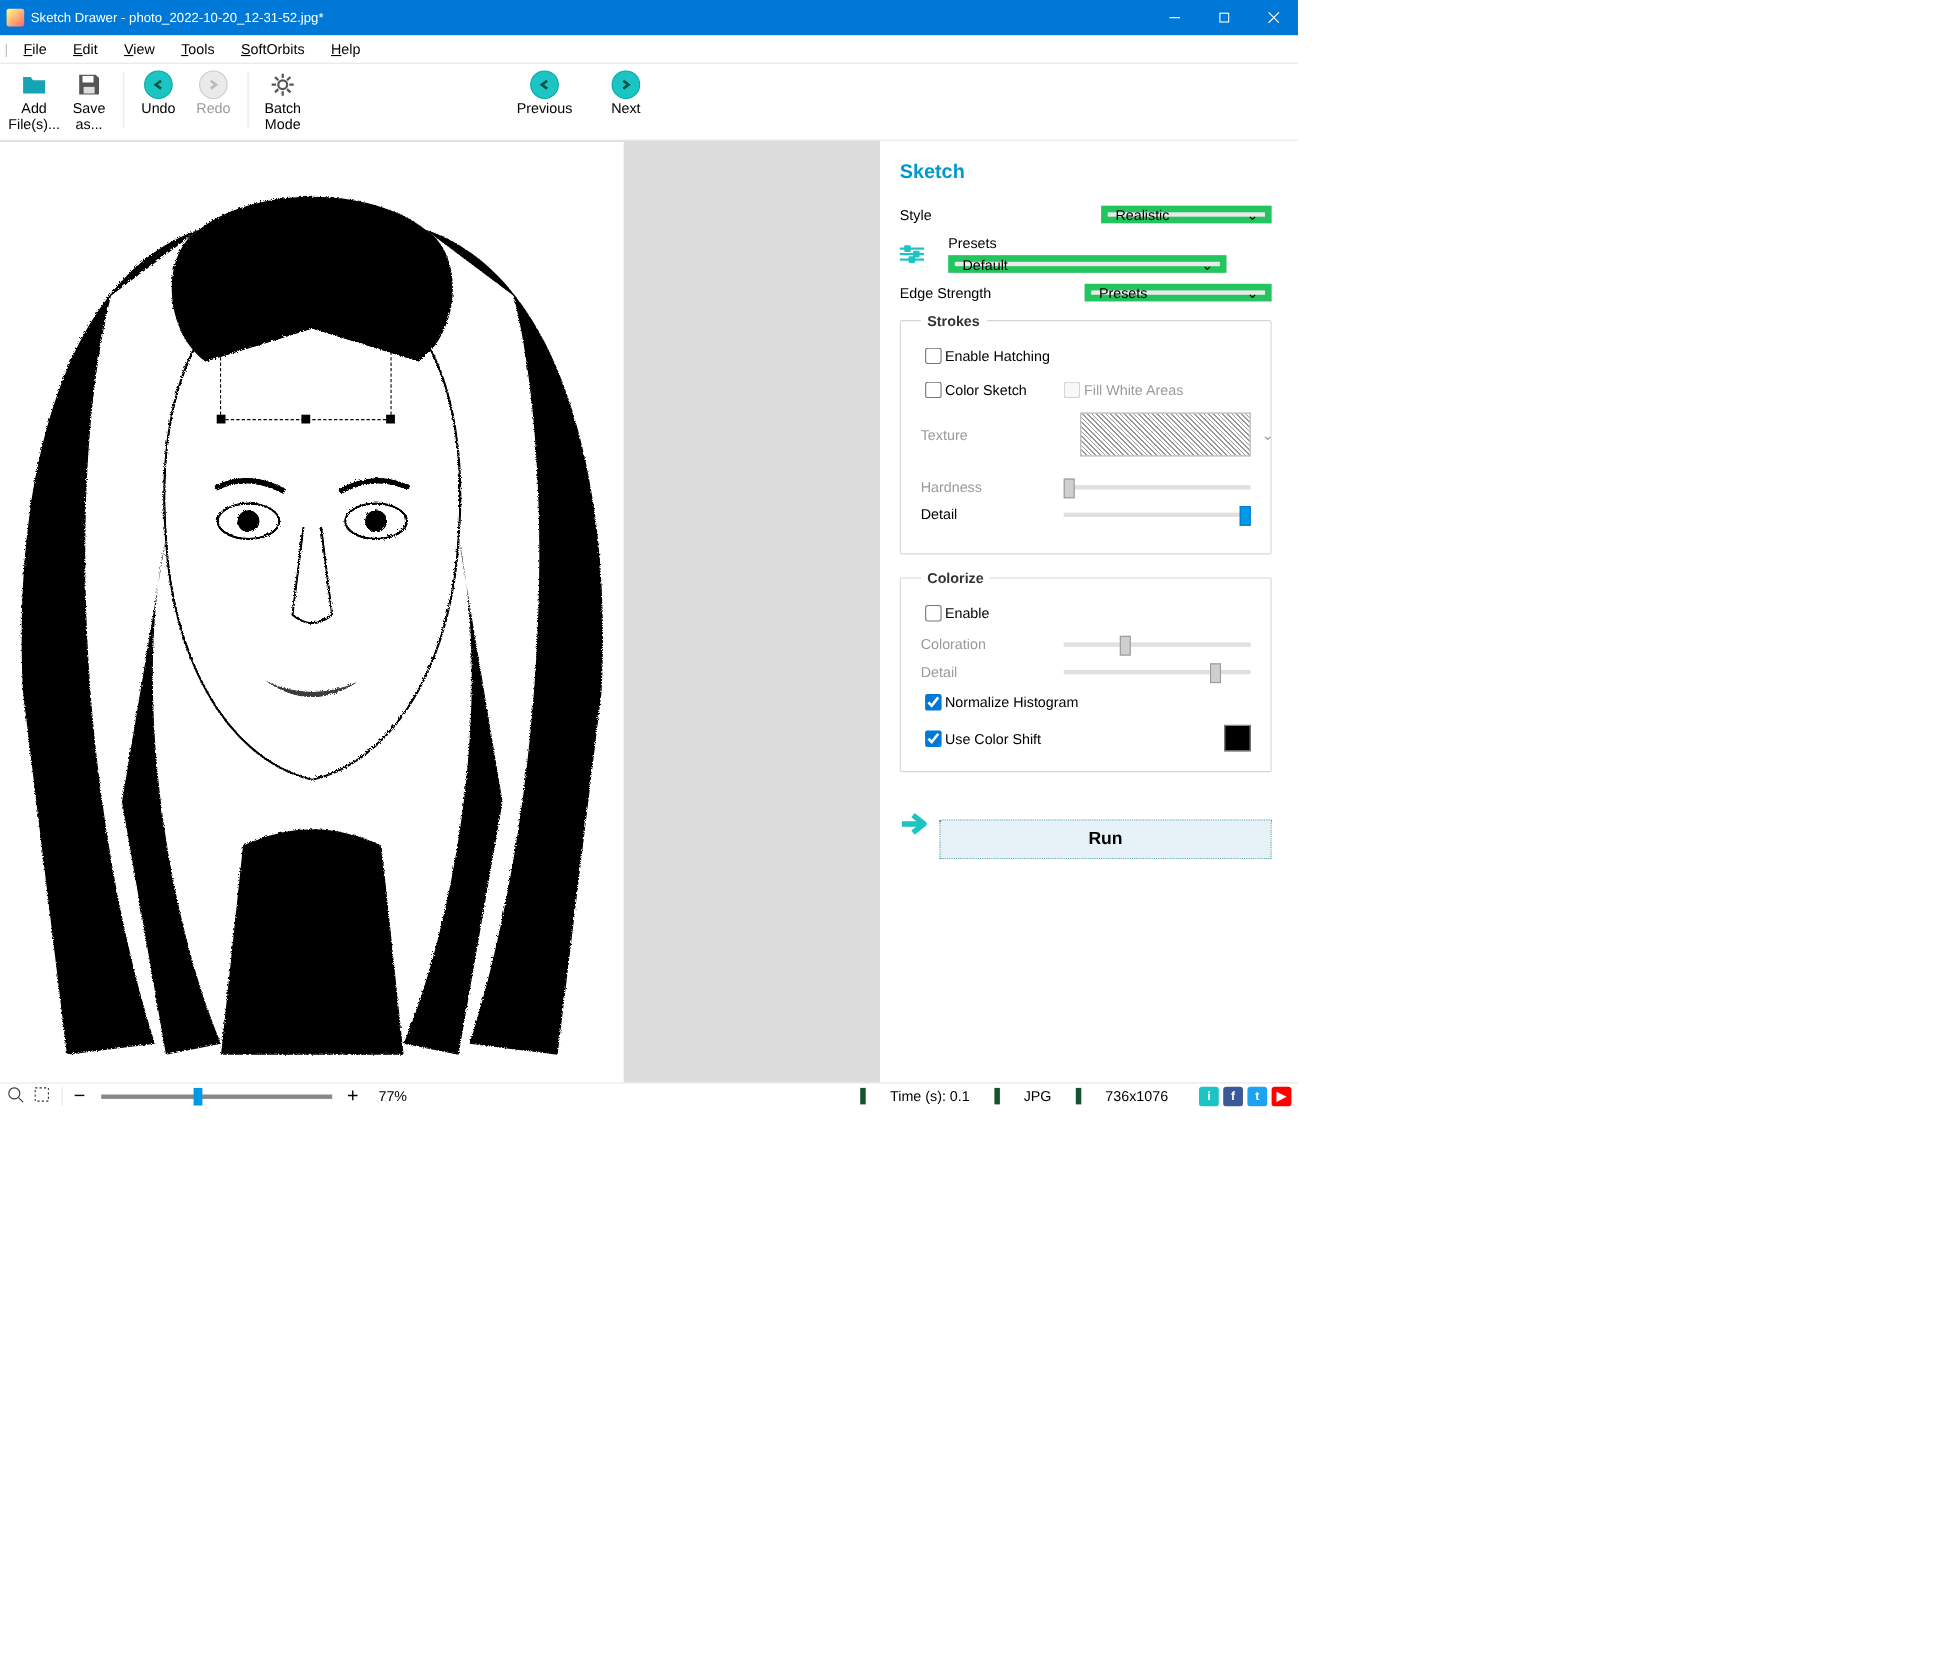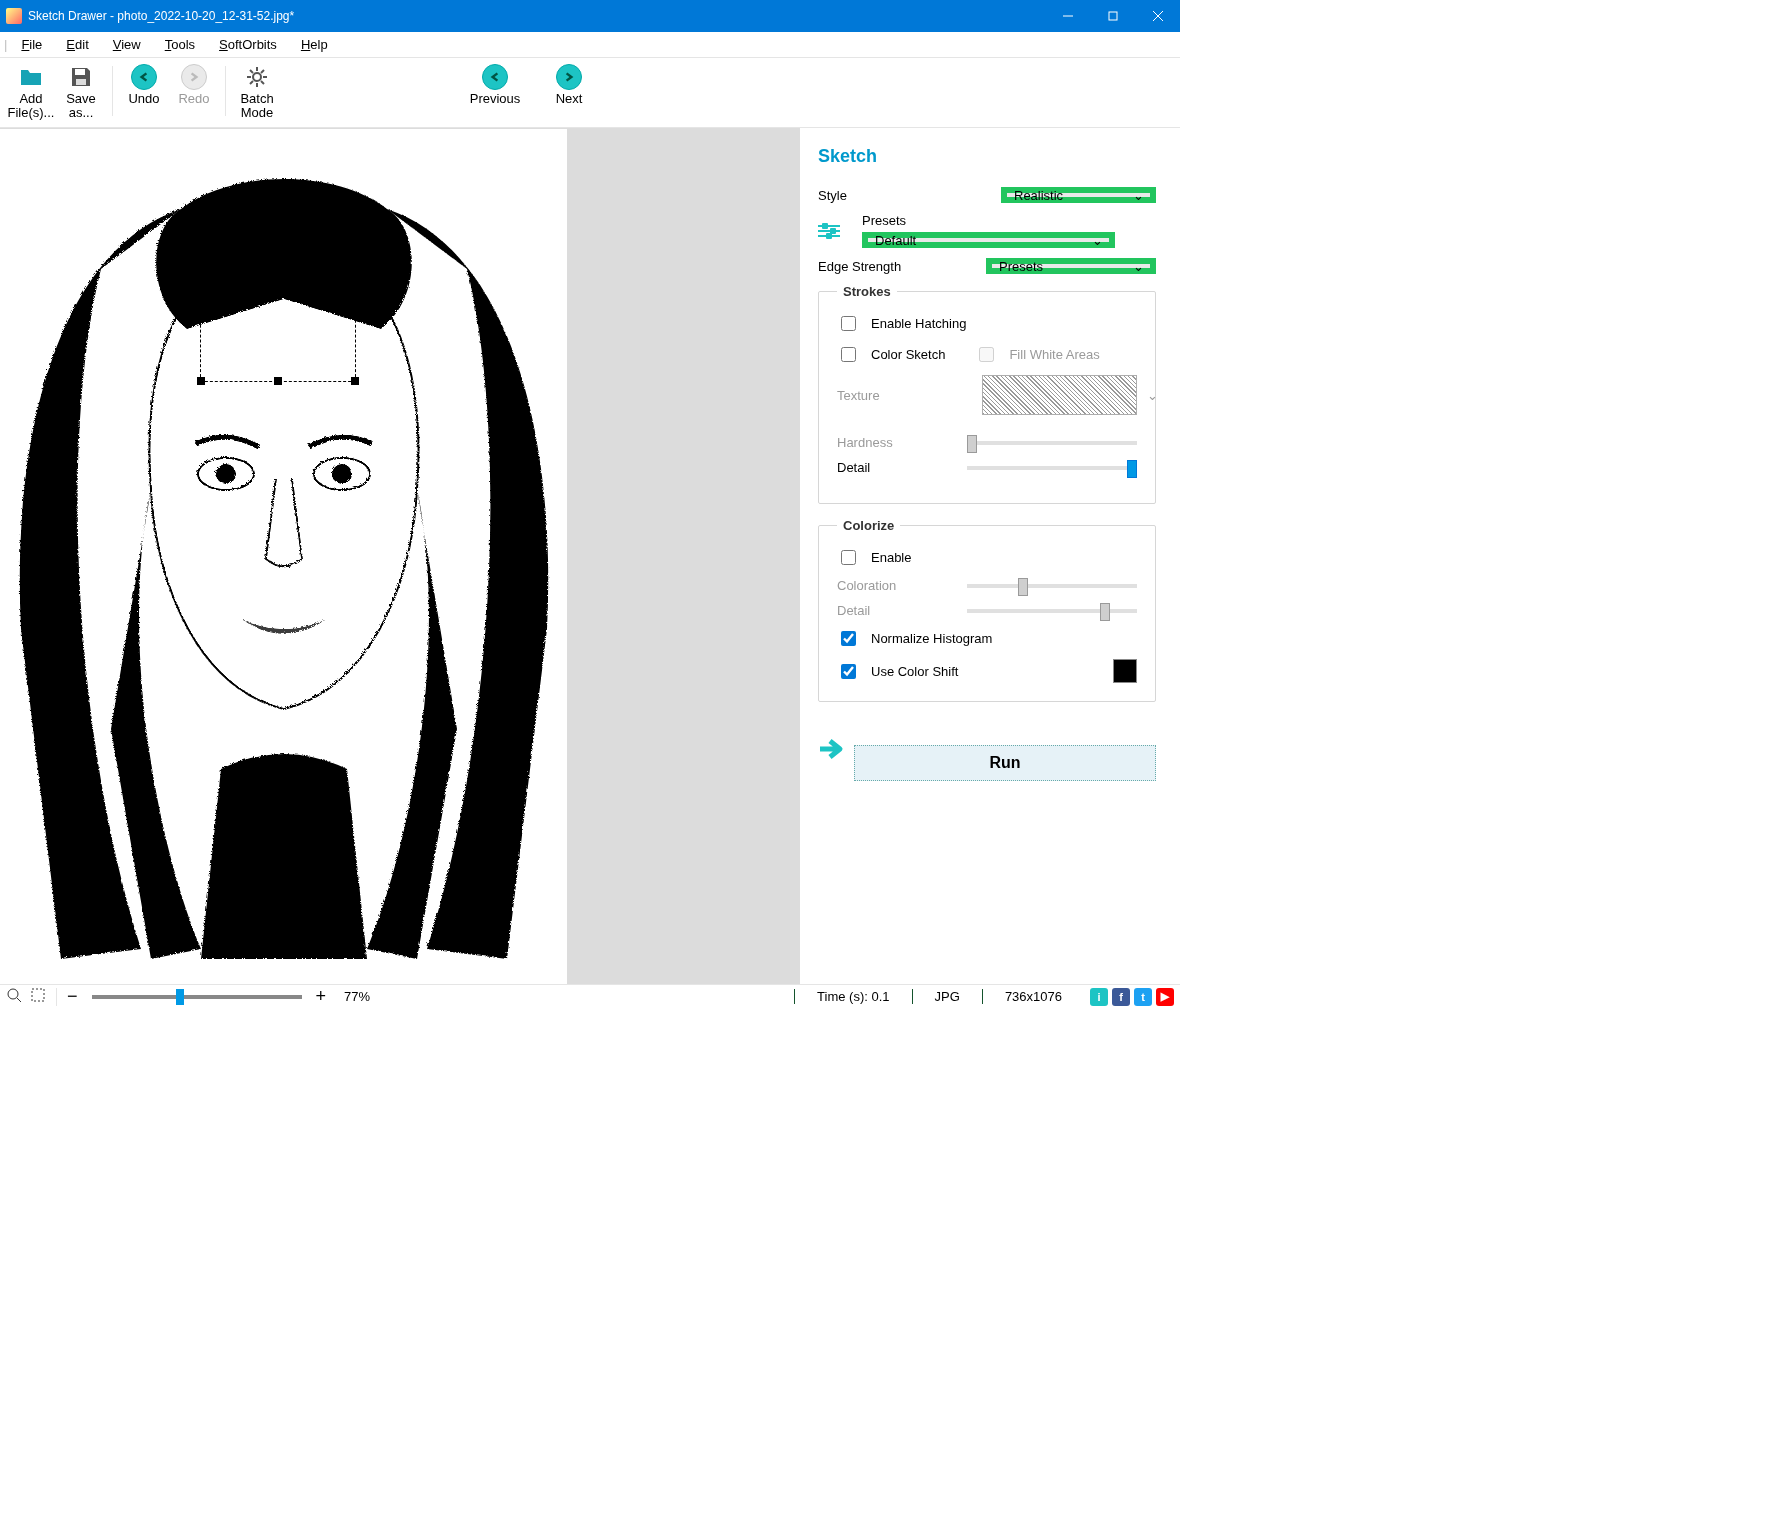--- a/index.html
+++ b/index.html
@@ -35,39 +35,39 @@
   .sel .h.bl{left:-4px;bottom:-4px}.sel .h.bm{left:calc(50% - 4px);bottom:-4px}.sel .h.br{right:-4px;bottom:-4px}
   .side { width:380px; padding: 10px 24px 10px 18px; overflow:auto; }
   .side h2 { color:#0099cc; font-size:18px; font-weight:600; margin:8px 0 20px; }
   .row { display:flex; align-items:center; margin-bottom:10px; gap:10px; }
   .row .lab { flex:1; }
   .combo { width:155px; height:16px; border:6px solid #22c55e; background:#e9e9e9; display:flex; align-items:center; padding:0 7px; position:relative; }
   .combo.wide { width:253px; }
   .combo .caret { position:absolute; right:6px; }
   fieldset { border:1px solid #d6d6d6; border-radius:2px; margin:8px 0 14px; padding:14px 18px 18px; }
   fieldset legend { padding:0 6px; font-weight:600; color:#333; }
-  .chk { display:flex; align-items:center; gap:12px; margin-bottom:10px; }
+  .chk { display:flex; align-items:center; gap:0; margin-bottom:10px; }
   .chk input { width:15px; height:15px; accent-color:#0078d7; }
   .dim { color:#9a9a9a; }
   .slider { width:170px; height:4px; background:#e0e0e0; position:relative; }
   .thumb { position:absolute; top:-6px; width:10px; height:18px; background:#cfcfcf; border:1px solid #9a9a9a; }
   .thumb.blue { background:#0099e5; border-color:#0078d7; width:10px; height:18px; }
   .texture-box { width:155px; height:40px; border:1px solid #adadad; background:repeating-linear-gradient(45deg,#999 0,#999 1px,#fff 1px,#fff 3px); position:relative; }
   .texture-box .dd { position:absolute; right:-22px; top:12px; color:#9a9a9a; }
   .swatch { width:24px; height:24px; background:#000; border:1px solid #888; margin-left:auto; }
   .run-row { display:flex; align-items:center; gap:8px; margin-top:6px; }
   .run-row .arrow-ic { width:28px; height:24px; }
   .run { flex:1; height:36px; border:1px dotted #6aa; background:#e6f2f7; font-weight:700; font-size:16px; display:flex; align-items:center; justify-content:center;margin-top:29px; }
   .statusbar { height:24px; border-top:1px solid #e5e5e5; display:flex; align-items:center; font-size:12px; }
   .statusbar .left { display:flex; align-items:center; gap:8px; padding-left:6px; }
   .s-sep { width:1px; height:18px; background:#e5e5e5; margin:0 2px; }
   .zoom-track { width:210px; height:4px; background:#888; position:relative; margin:0 6px; }
   .zoom-track .zt { position:absolute; top:-6px; width:8px; height:16px; background:#0099e5; }
   .status-center { flex:1; }
-  .status-cell { border-left:1px solid #14532d; padding:0 22px; text-align:center; }
+  .status-cell { border-left:5px solid #14532d; padding:0 22px; text-align:center; }
   .social { display:flex; gap:4px; padding:0 6px; }
   .social span { width:18px; height:18px; border-radius:3px; display:flex; align-items:center; justify-content:center; font-size:11px; font-weight:700; color:#fff; }
   .sliders-icon { display:flex; flex-direction:column; gap:3px; }
   .sliders-icon div { width:22px; height:2px; background:#1dc4c4; position:relative; }
   .sliders-icon div::after { content:""; position:absolute; width:6px; height:6px; background:#1dc4c4; top:-2px; border-radius:1px; }
   .sliders-icon div:nth-child(1)::after{left:4px}.sliders-icon div:nth-child(2)::after{left:12px}.sliders-icon div:nth-child(3)::after{left:8px}
 </style>
 </head>
 <body>
 

